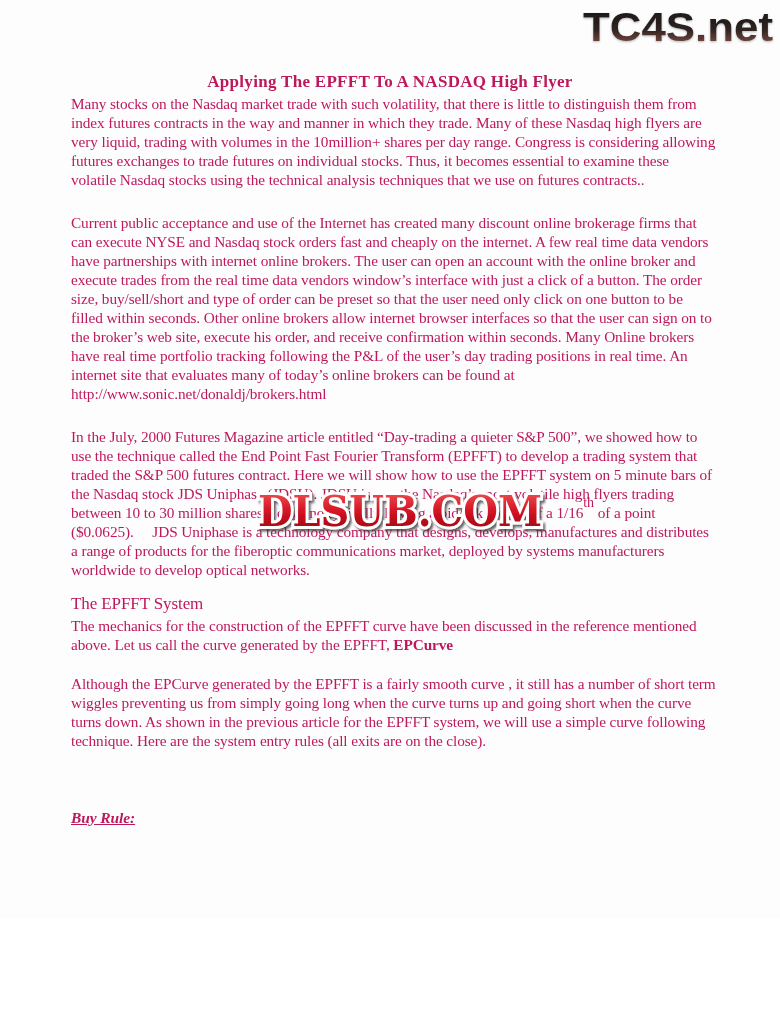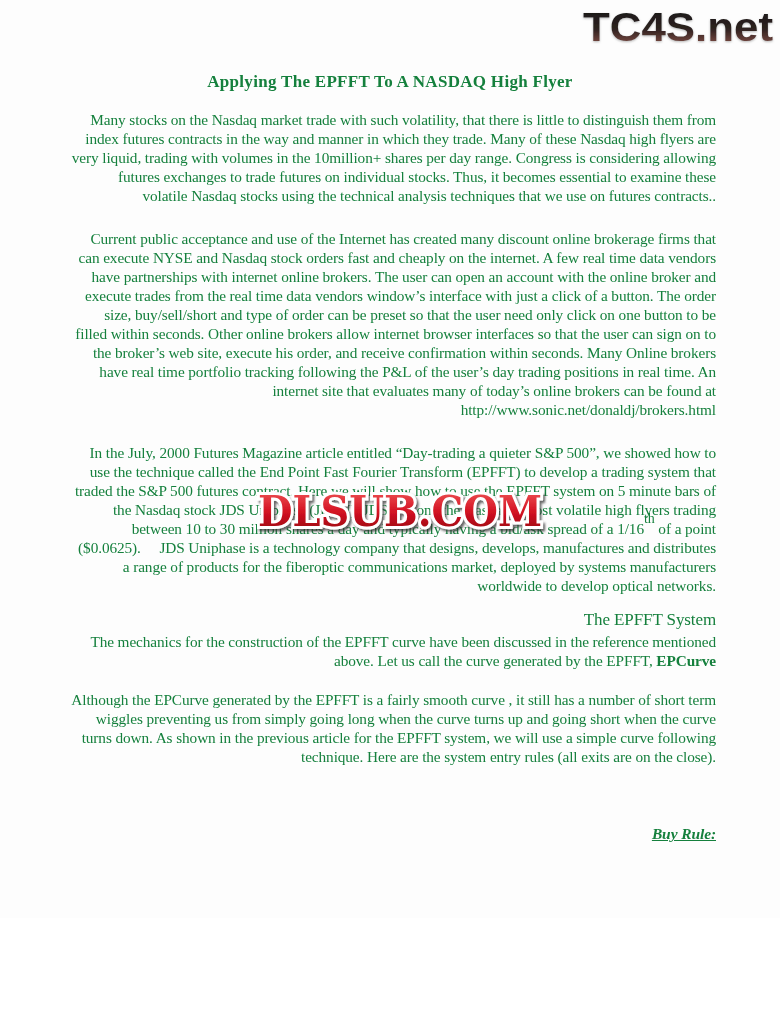--- a/index.html
+++ b/index.html
@@ -1,29 +1,29 @@
 <!DOCTYPE html>
 <html><head>
 <meta charset="utf-8">
 <style>
   html,body { margin:0; padding:0; background:#ffffff; }
   .page {
     position:relative; width:780px; height:918px;
     background:#fdfdfd; overflow:hidden;
-    font-family:"Liberation Serif", serif; color:#15803d;
+    font-family:"Liberation Serif", serif; color:#be185d;
   }
   .doc-title {
     position:absolute; top:72px; left:0; width:100%;
     text-align:center; font-size:17px; font-weight:bold; letter-spacing:0.3px;
     margin:0;
   }
   .body-col {
-    position:absolute; top:110px; left:71px; width:645px;
+    position:absolute; top:94px; left:71px; width:645px;
     font-size:15.3px; line-height:19px; letter-spacing:-0.1px;
-    text-align:right;
+    text-align:left;
   }
   .body-col p { margin:0 0 24px 0; }
   .body-col p.p3 { margin-bottom:14px; }
   .body-col h2 {
     font-size:17px; font-weight:normal; margin:14px 0 2px 0; line-height:21px;
   }
   .body-col p.sect { margin-bottom:18px; }
   .body-col p.p5 { margin-top:20px; margin-bottom:0; }
   .body-col p.buyrule { margin:58px 0 5px 0; }
   .buyrule span {

